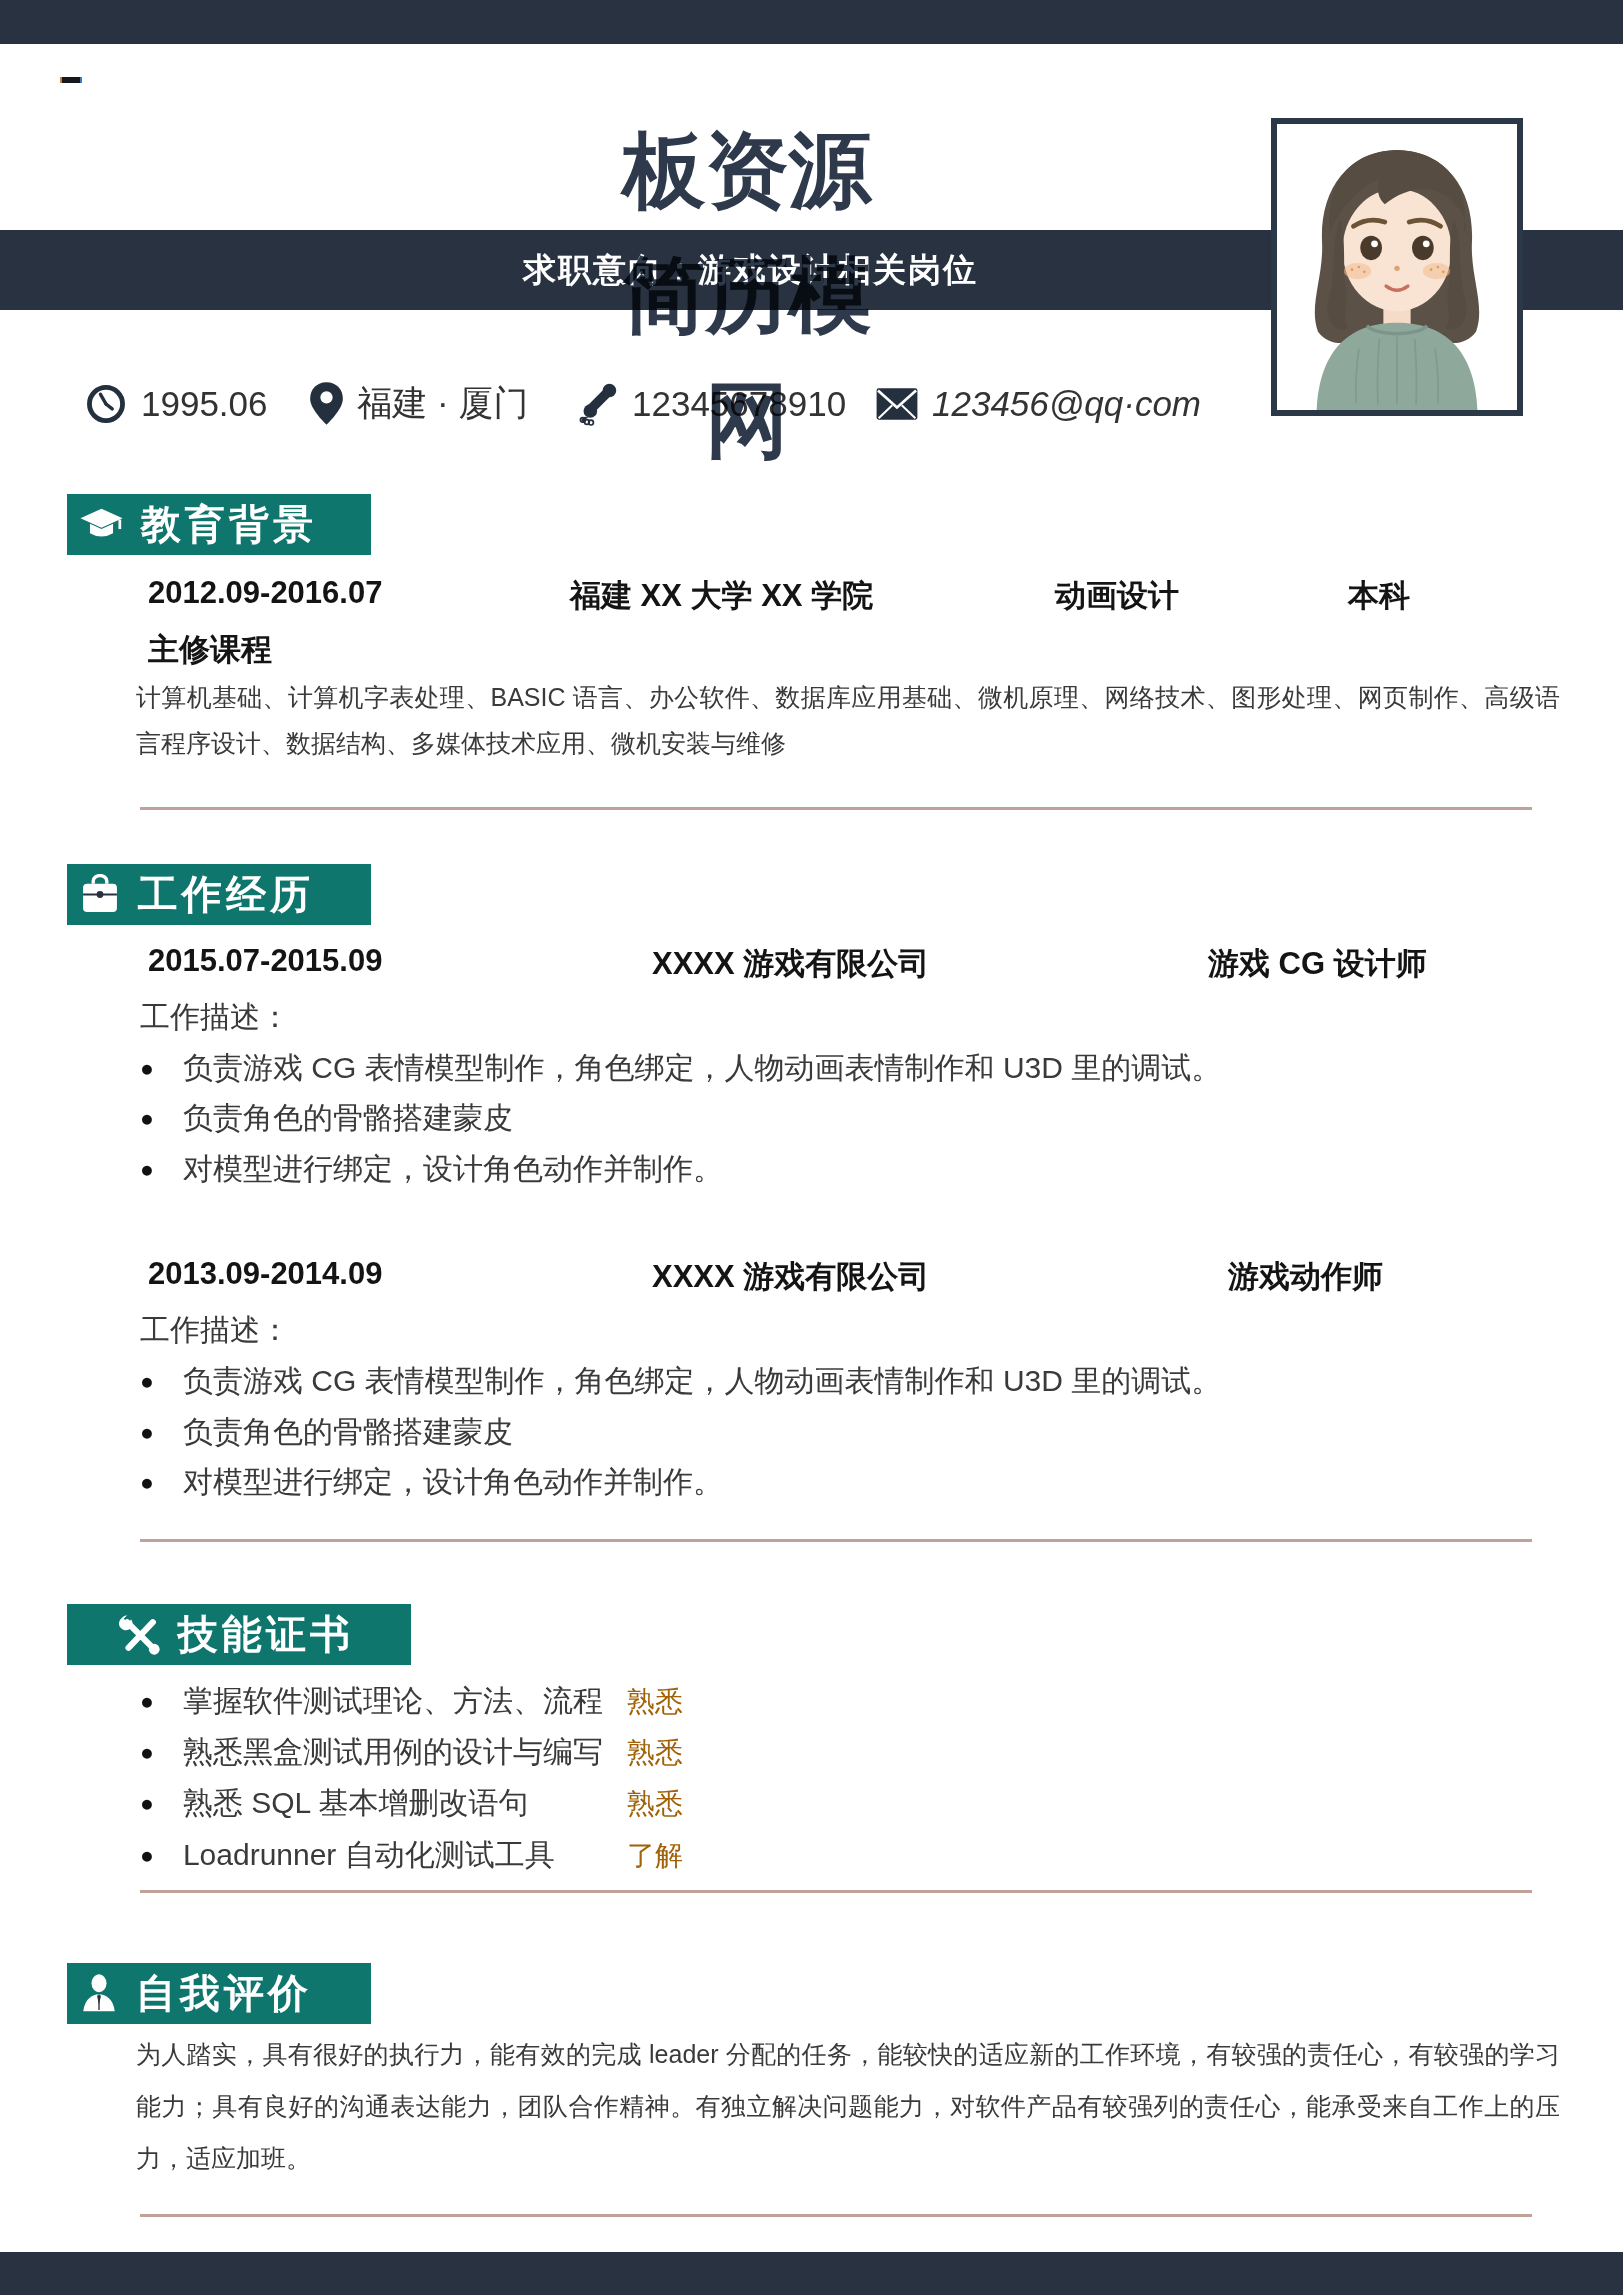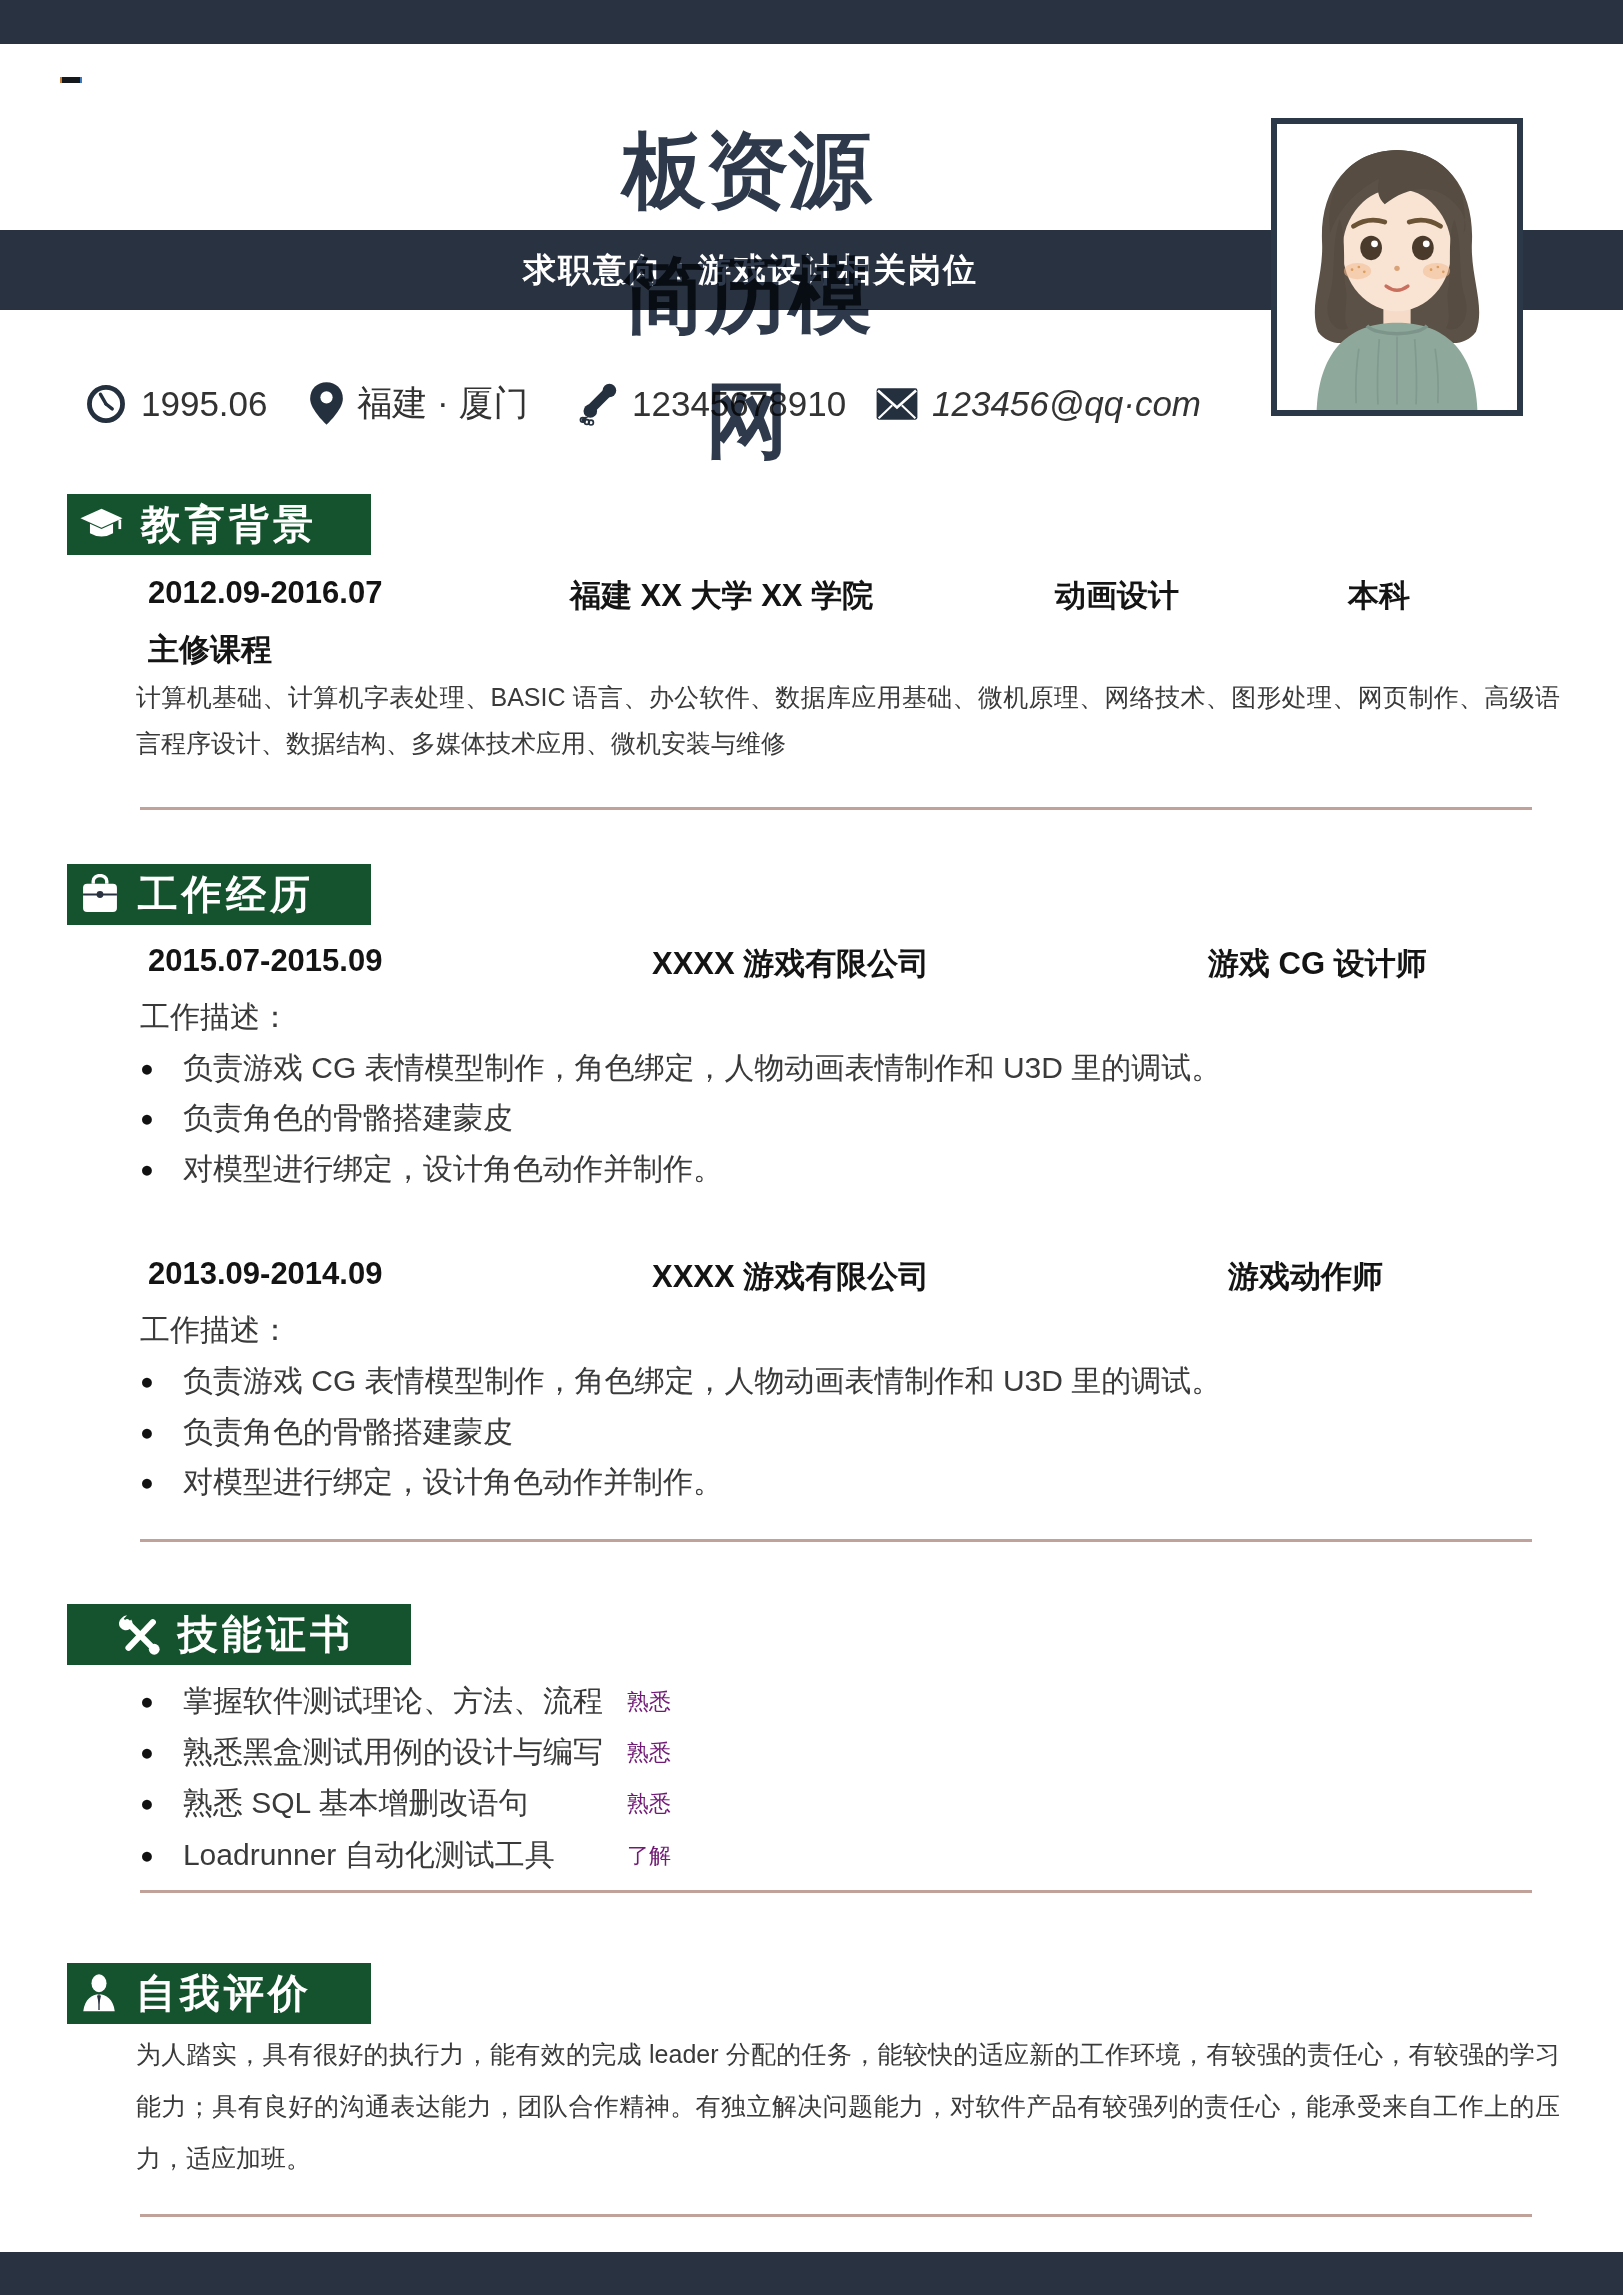--- a/index.html
+++ b/index.html
@@ -21,35 +21,35 @@
              transform:translateX(-61px);}
   
   .contact-item{position:absolute;top:376px;height:55px;display:flex;align-items:center;z-index:3;}
   .contact-item .txt{font-size:35px;color:#333333;white-space:nowrap;}
   .cicon{flex:0 0 auto;}
   
   .photo{position:absolute;left:1271px;top:118px;width:240px;height:286px;background:#ffffff;
          border:6.8px solid #2b3848;z-index:6;}
   .photo svg{display:block;}
   
-  .sec-box{position:absolute;left:67px;width:304px;height:61px;background:#14532d;z-index:2;
+  .sec-box{position:absolute;left:67px;width:304px;height:61px;background:#0f766e;z-index:2;
            display:flex;align-items:center;}
   .sec-box .sicon{margin-left:12.3px;flex:0 0 auto;}
   .sec-box .stitle{color:#ffffff;font-size:40px;font-weight:bold;letter-spacing:4.1px;margin-left:16.4px;white-space:nowrap;}
   
   .abs{position:absolute;white-space:nowrap;}
   .brow{font-size:31px;font-weight:bold;color:#141414;margin-left:8px;}
   .body{font-size:30px;color:#3a3a3a;}
   .para{position:absolute;left:136px;width:1424px;font-size:25px;color:#3a3a3a;
         text-align:justify;white-space:normal;}
   .dot{font-size:23px;color:#111111;}
   .divider{position:absolute;left:140px;width:1392px;height:3.4px;background:#c0a29b;}
   .bullet-row{position:absolute;left:140px;display:flex;align-items:center;height:41px;}
   .bullet-row .bt{margin-left:29px;font-size:30px;color:#3a3a3a;white-space:nowrap;}
-  .level{position:absolute;left:627px;font-size:22px;color:#701a75;white-space:nowrap;}
+  .level{position:absolute;left:627px;font-size:28px;color:#a16207;white-space:nowrap;}
 </style>
 </head>
 <body>
 
 <div class="page">
 
   <div class="topbar"></div>
   <div class="top-dash"></div>
 
   <div class="watermark">

